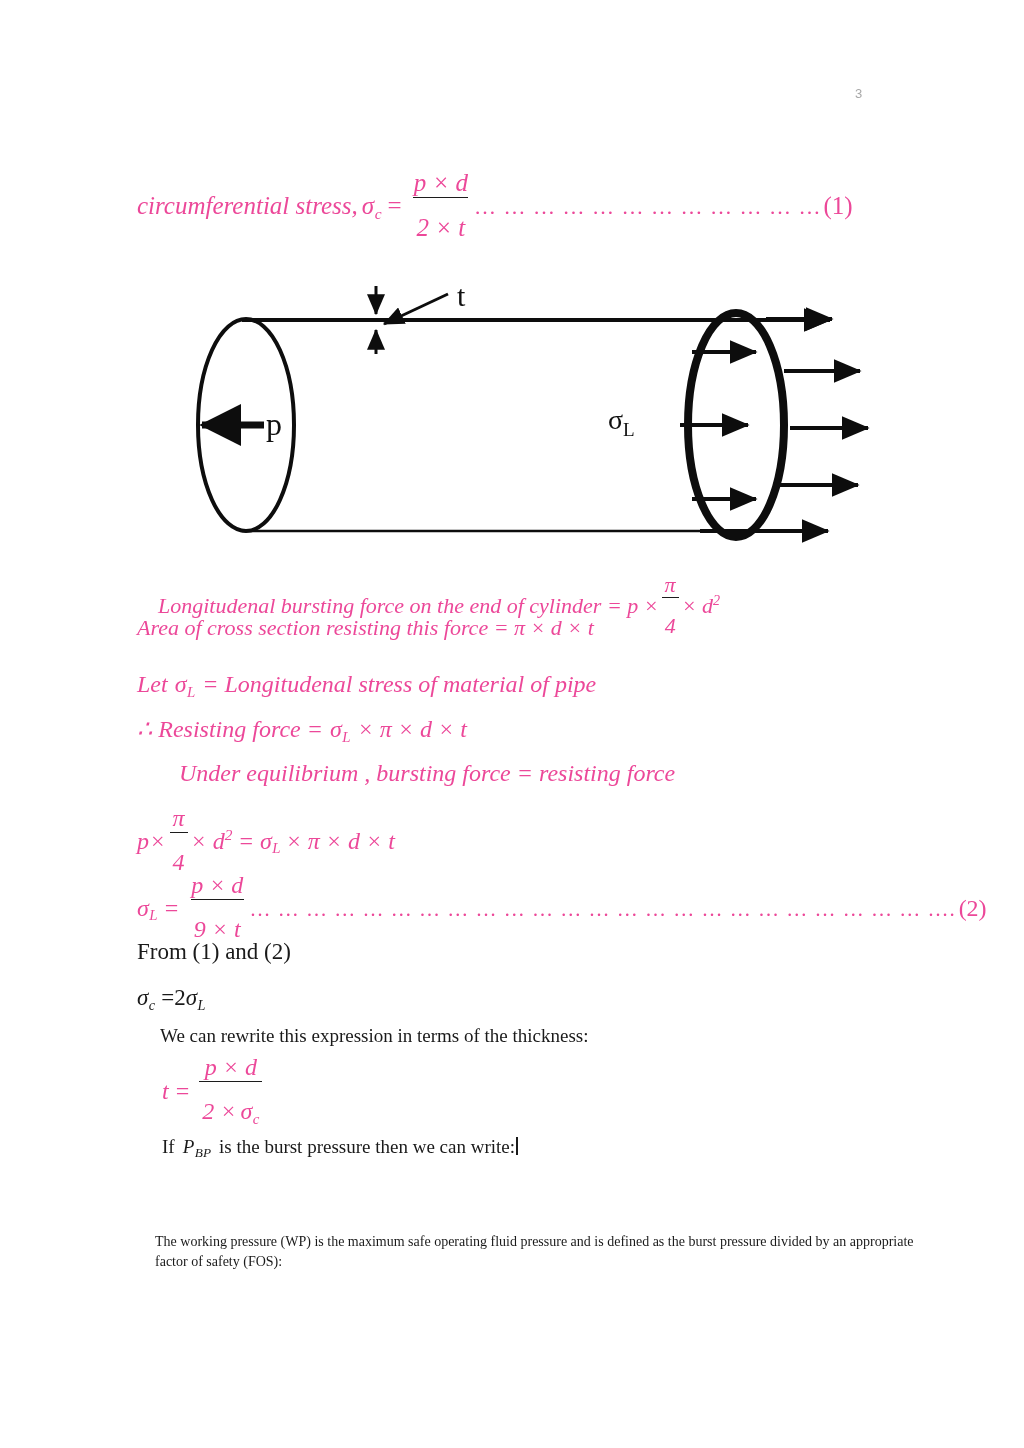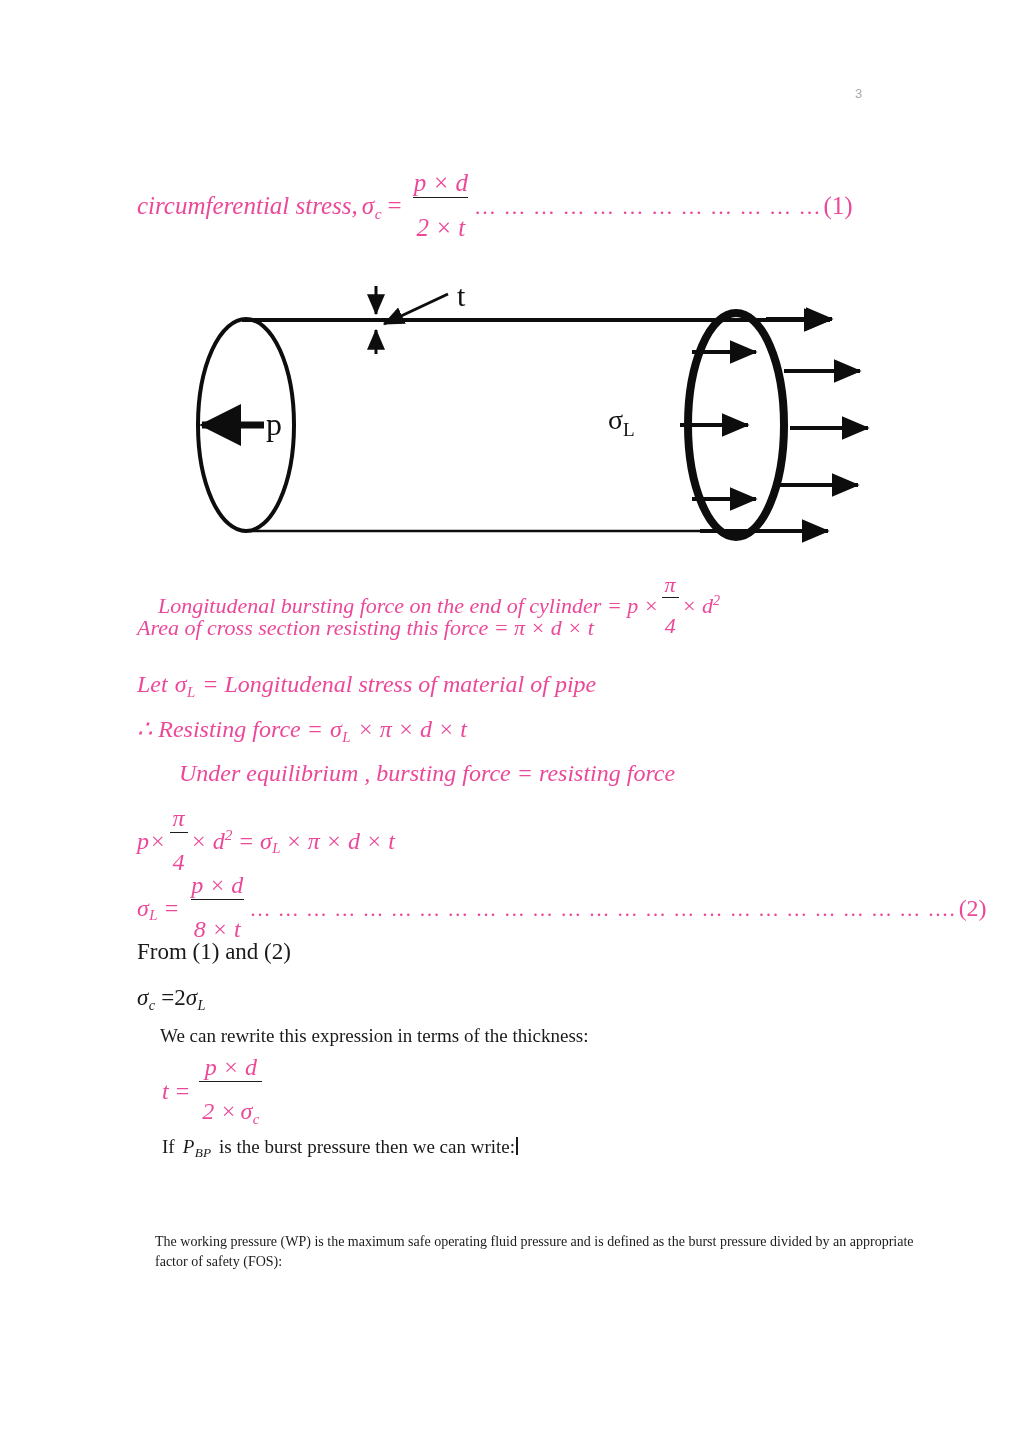--- a/index.html
+++ b/index.html
@@ -205,21 +205,21 @@
   <div class="mathline" style="left:137px; top:808px; font-size:24px;">
     <span class="mi">p</span><span class="times">×</span><span class="frac">
       <span class="num mi">π</span>
       <span class="den mi">4</span>
     </span><span class="mi">× d</span><span class="sup">2</span><span class="mu" style="padding:0 7px;">=</span><span class="mi">σ</span><span class="sub">L</span><span class="mi" style="padding-left:5px;">× π × d × t</span>
   </div>
 
   <div class="mathline" style="left:137px; top:875px; font-size:24px;">
     <span class="mi">σ</span><span class="sub">L</span><span class="mu" style="padding:0 7px;">=</span><span class="frac">
       <span class="num mi">p × d</span>
-      <span class="den mi">8 × t</span>
+      <span class="den mi">9 × t</span>
     </span><span class="dots" style="font-size:21px;">… … … … … … … … … … … … … … … … … … … … … … … … ….</span><span class="mu" style="padding-left:3px;">(2)</span>
   </div>
 
   <div class="bodytext" style="left:137px; top:936px; font-size:23px;">From (1) and (2)</div>
 
   <div class="bodytext" style="left:137px; top:982px; font-size:23px;">
     <span style="font-style:italic;">σ</span><span class="sub">c</span><span style="padding-left:6px;">=2</span><span style="font-style:italic;">σ</span><span class="sub">L</span>
   </div>
 
   <div class="bodytext" style="left:160px; top:1023px; font-size:19px;">We can rewrite this expression in terms of the thickness:</div>

